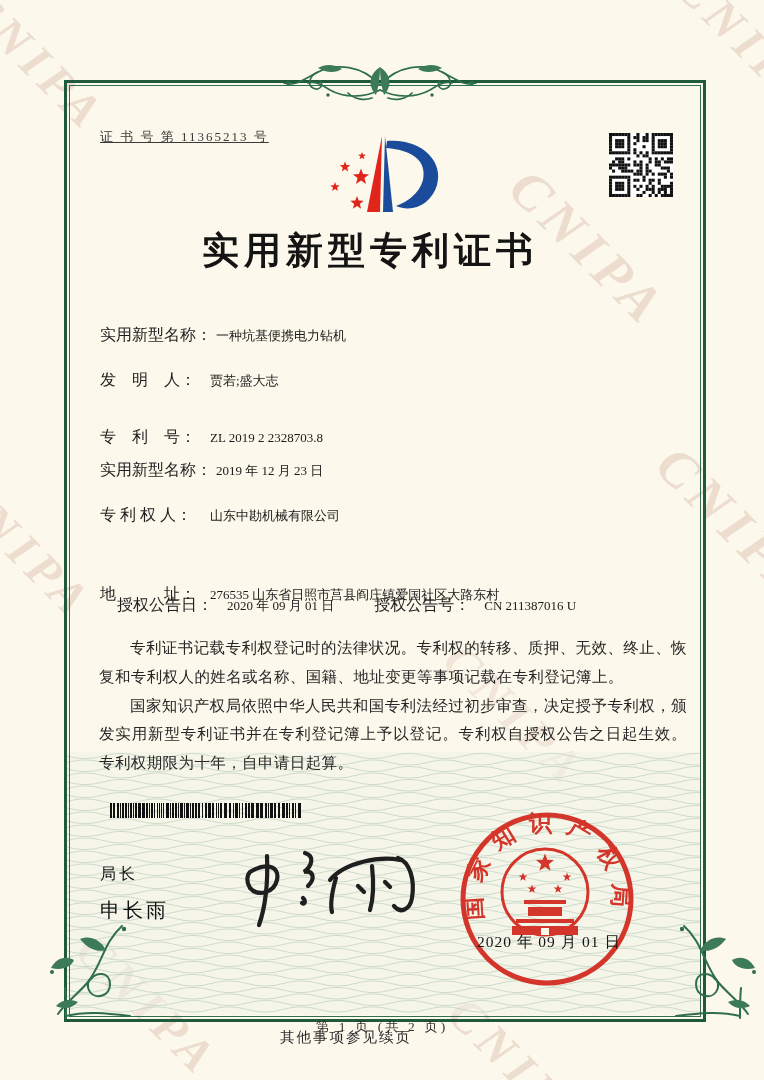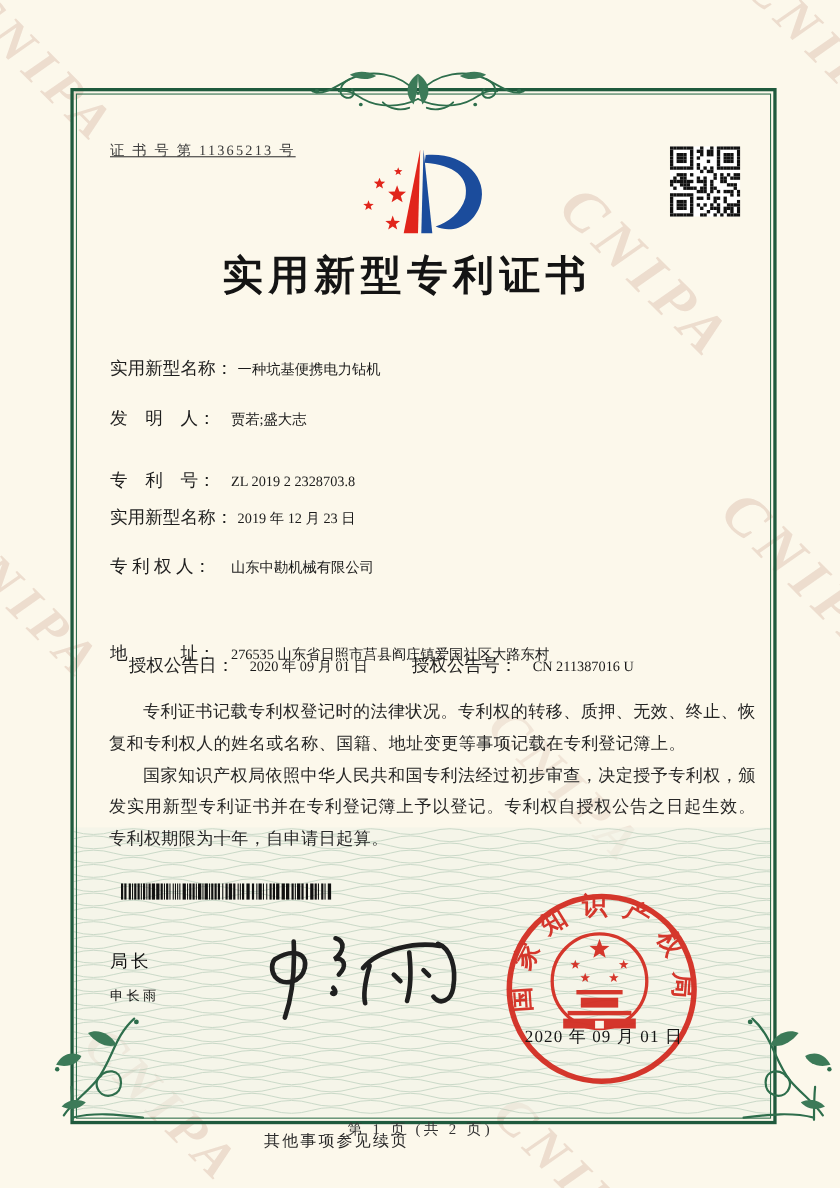--- a/index.html
+++ b/index.html
@@ -39,31 +39,31 @@
   .row .val{font-size:13px;color:#1a1a1a;}
   .row .lbl2{margin-left:36px;color:#1e1e1e;}
 
   .paras{position:absolute;left:99px;top:634px;width:588px;font-size:15.5px;
          line-height:1.86;letter-spacing:0.4px;color:#262626;text-align:justify;}
   .paras p{margin:0;text-indent:2em;}
 
   .barcode{position:absolute;left:110px;top:803px;}
   .officer-title{position:absolute;left:100px;top:864px;font-size:16px;
       font-family:Liberation Serif, serif;color:#111;letter-spacing:3px;text-align:right;}
-  .officer-name{position:absolute;left:100px;top:897px;font-size:12px;
+  .officer-name{position:absolute;left:100px;top:897px;font-size:20px;
       font-family:"Liberation Sans","DejaVu Sans",sans-serif;color:#111;letter-spacing:3px;}
   .signature{position:absolute;left:225px;top:840px;z-index:6;}
 
   .seal-date{position:absolute;left:468px;top:932px;width:162px;text-align:center;
       font-size:15.5px;color:#161616;letter-spacing:1px;z-index:8;white-space:nowrap;}
 
   .page-num{position:absolute;left:64px;width:636px;top:1018px;text-align:center;
       font-size:13.5px;letter-spacing:3px;color:#333;z-index:5;}
   .note{position:absolute;left:0;width:612px;top:1028px;text-align:center;
-      font-size:14.5px;letter-spacing:2px;color:#2b2b2b;}
+      font-size:14.5px;letter-spacing:2px;color:#2b2b2b;padding-left:40px;}
 </style>
 </head>
 <body>
 
 <div class="page">
 
   <span class="wm" style="left:35px;top:60px;">CNIPA</span>
   <span class="wm" style="left:748px;top:42px;">CNIPA</span>
   <span class="wm big" style="left:588px;top:248px;">CNIPA</span>
   <span class="wm big" style="left:735px;top:525px;">CNIPA</span>

